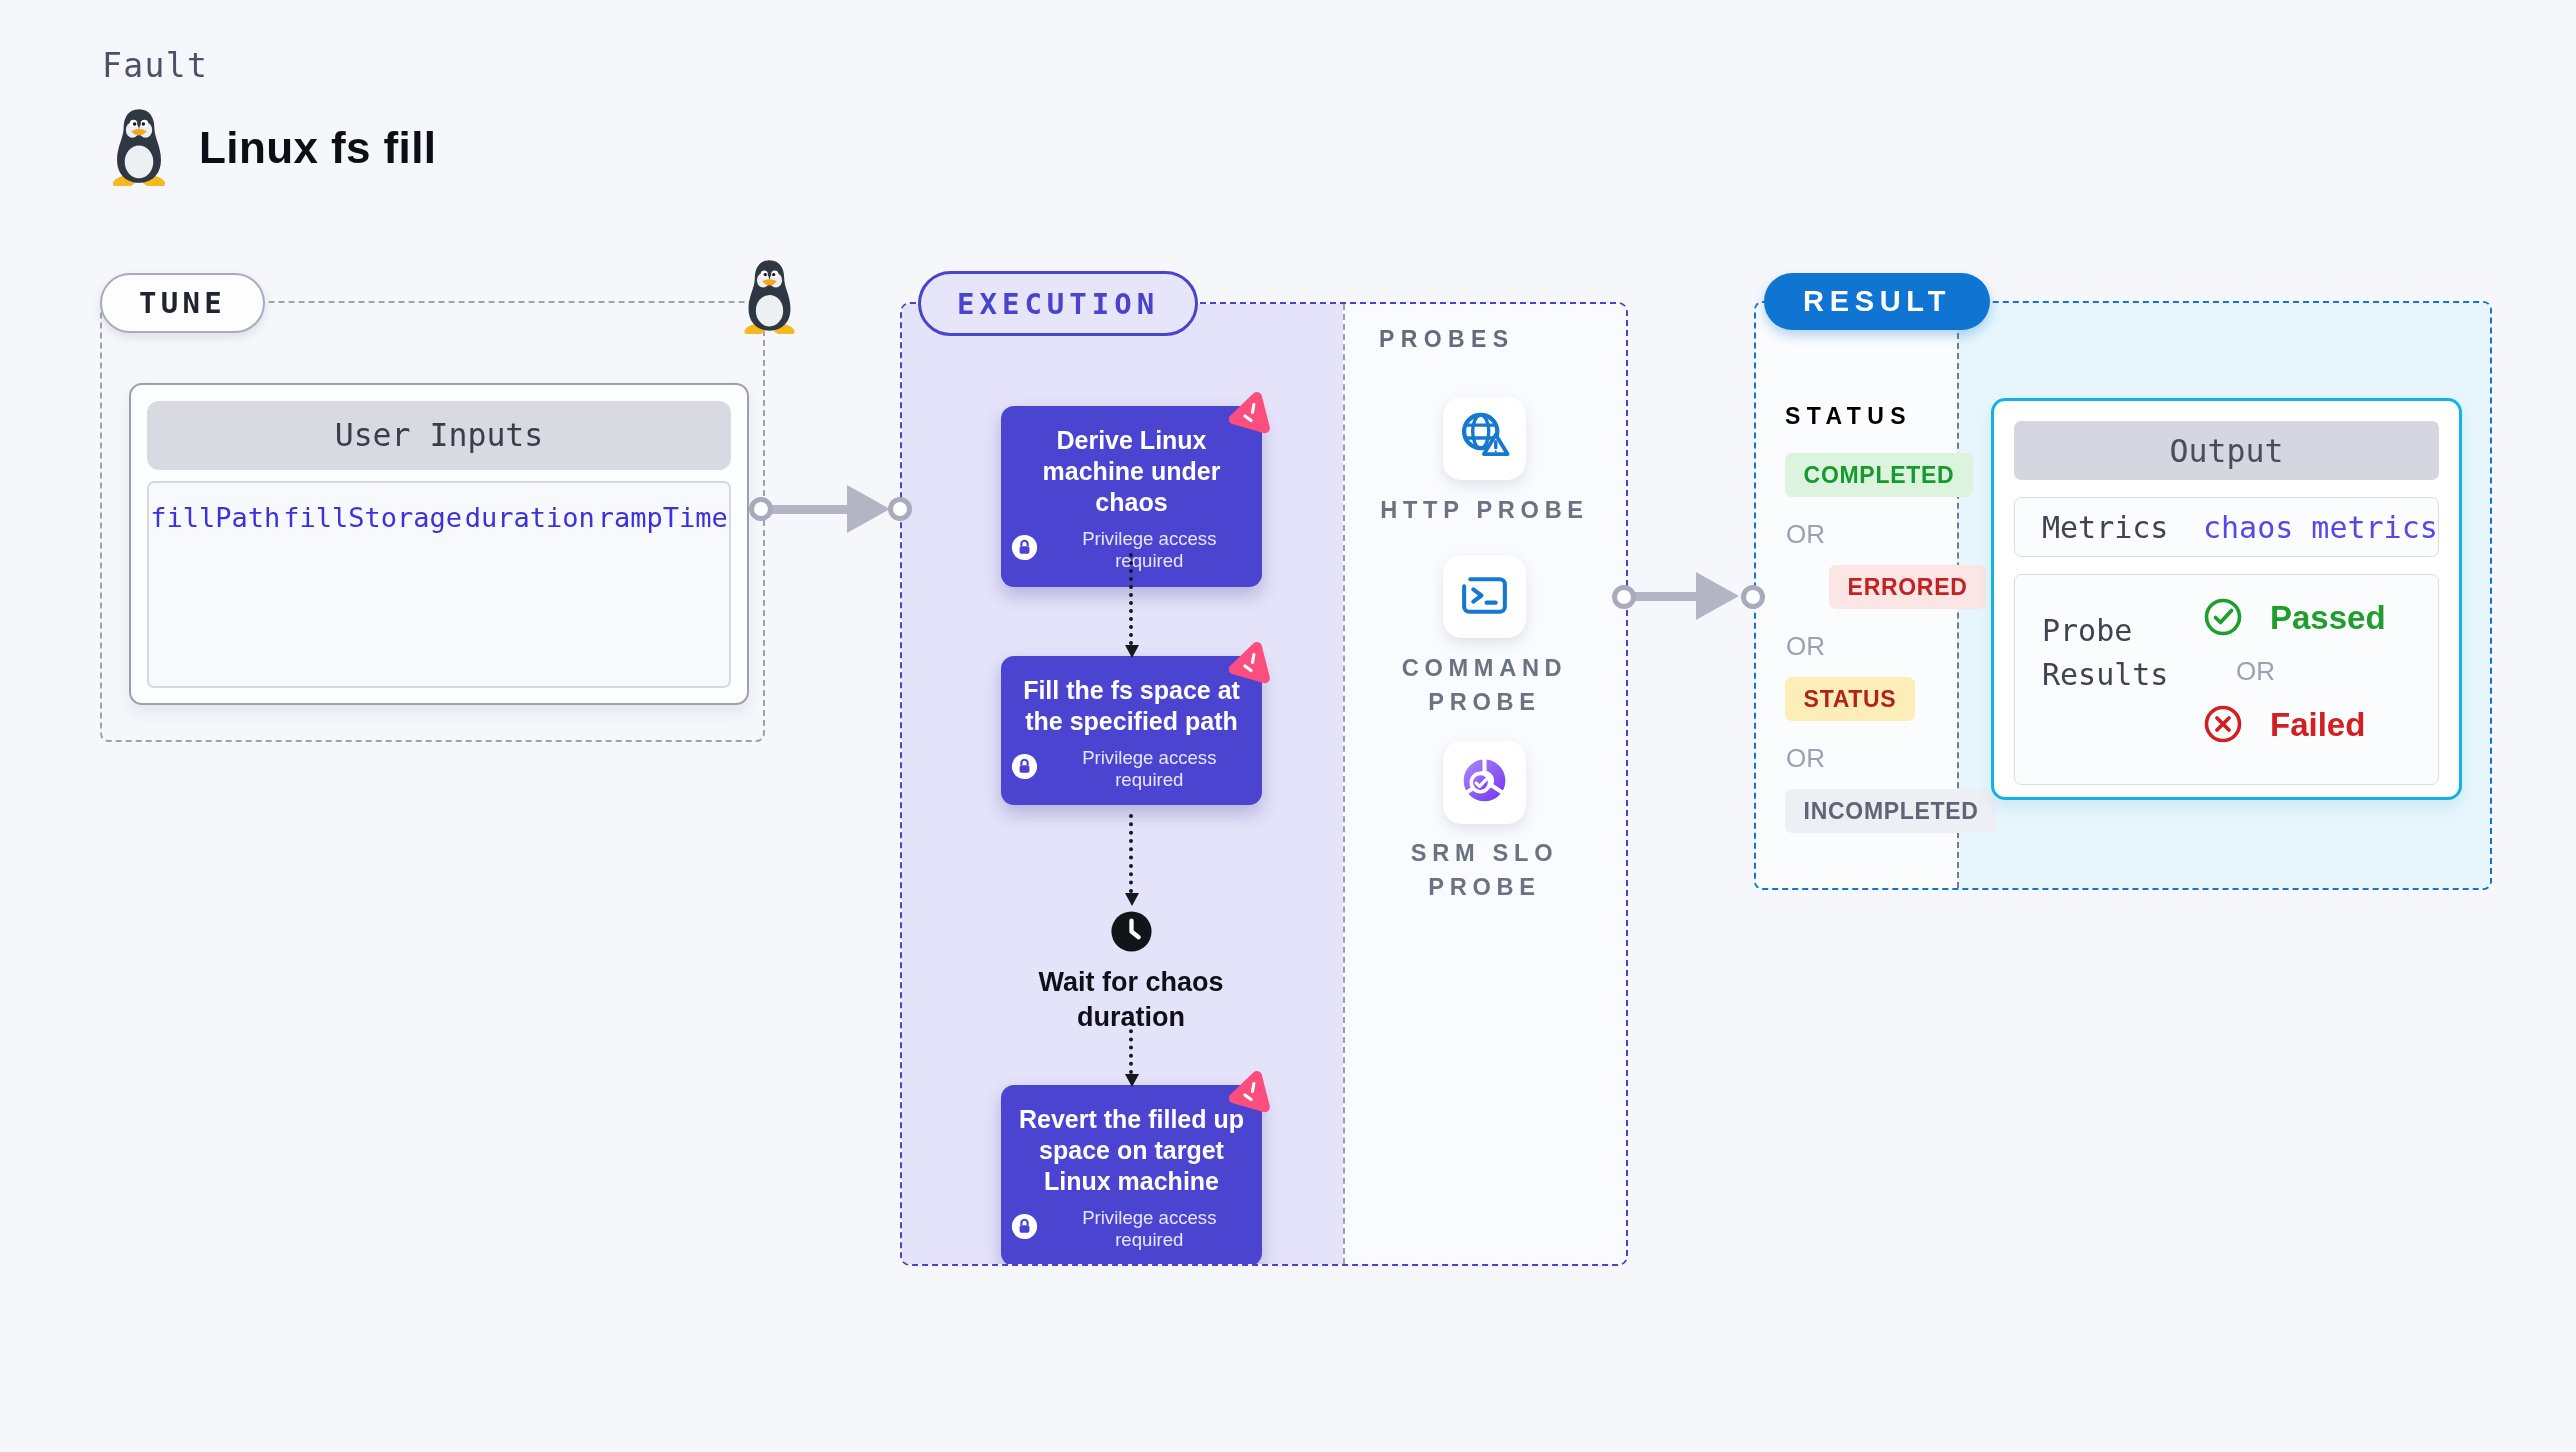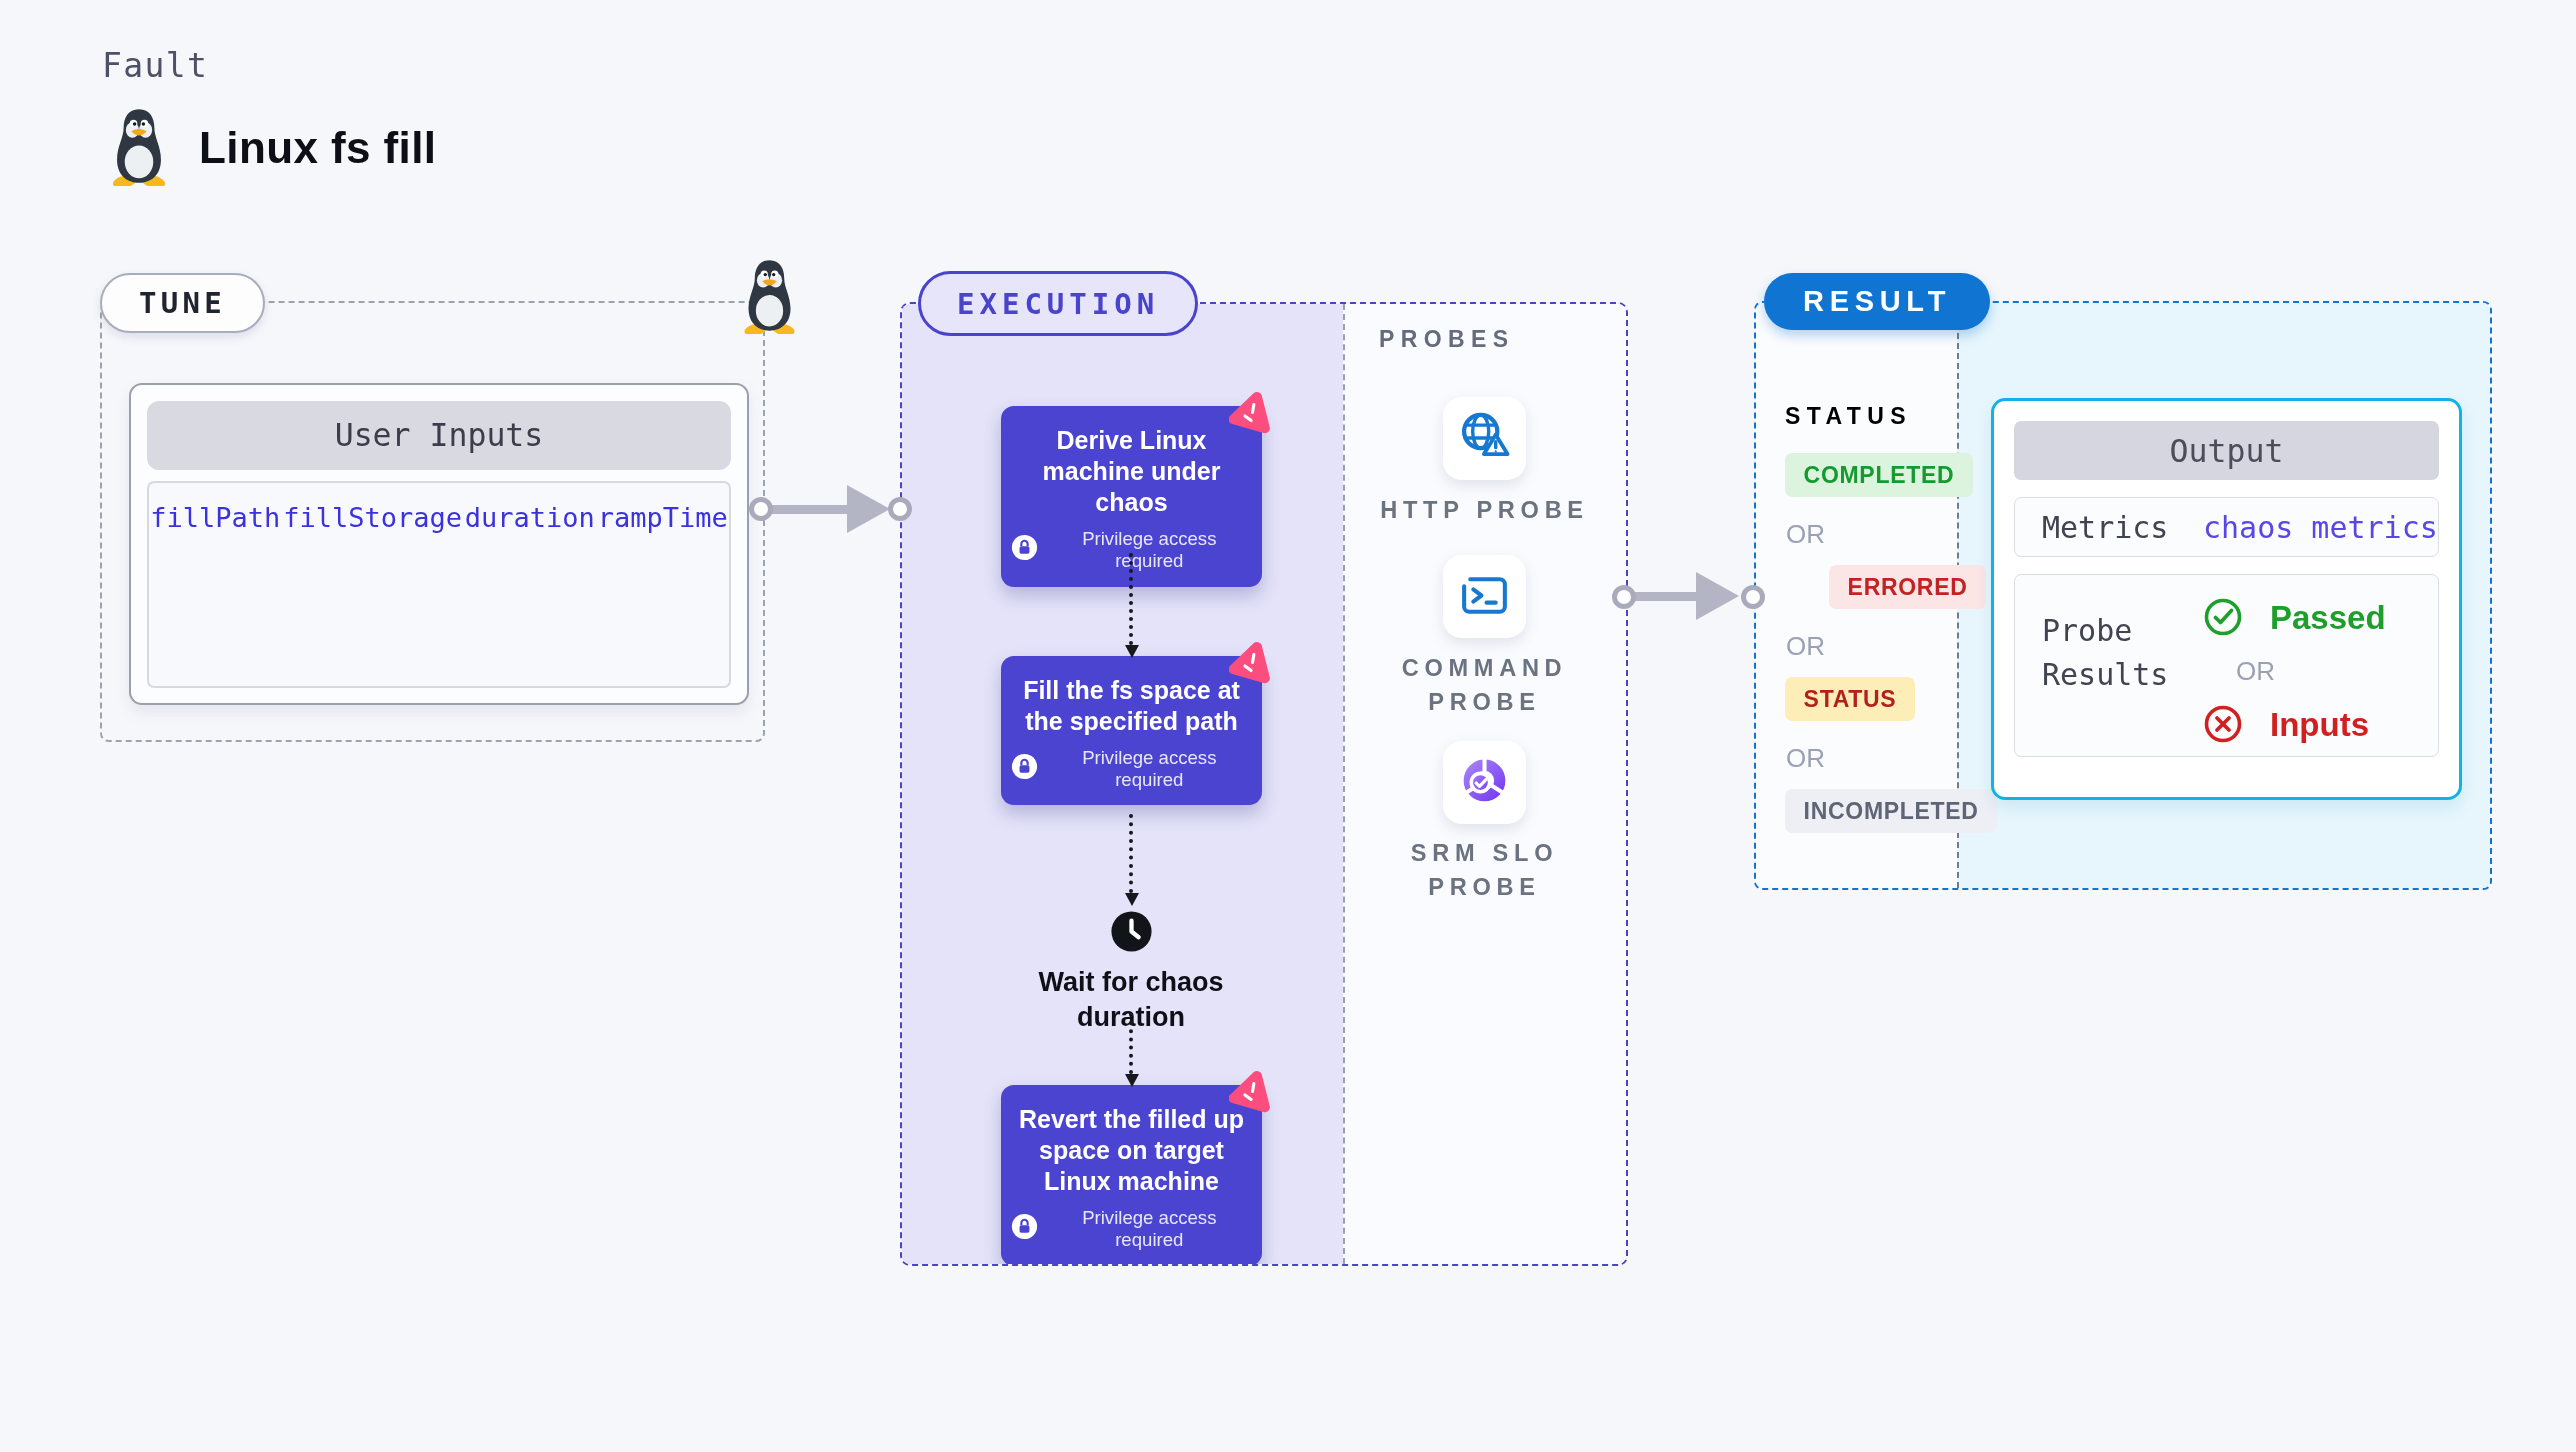--- a/index.html
+++ b/index.html
@@ -77,21 +77,21 @@
 
   
   .output-card{position:absolute;left:235px;top:95px;width:471px;height:402px;background:#ffffff;
     border:3.6px solid #12b2e9;border-radius:14.3px;box-sizing:border-box;padding:20px;box-shadow:0 7.2px 15.8px rgba(18,140,200,.12);}
   .out-head{height:59px;background:#d6d6e0;border-radius:7.2px;display:flex;align-items:center;justify-content:center;
     font-size:31.5px;color:#4a4e5a;}
   .out-row{margin-top:17px;border:1.4px solid #d9dce3;border-radius:7.2px;background:#fbfcfe;box-sizing:border-box;}
   .metrics-row{height:60px;display:flex;align-items:center;}
   .metrics-label{margin-left:27px;width:161px;font-size:30px;color:#3f4450;}
   .metrics-value{font-size:30px;color:#5847e6;}
-  .probe-row{height:183px;position:relative;}
+  .probe-row{height:211px;position:relative;}
   .pr-label{position:absolute;left:27px;top:34px;font-size:30px;color:#3f4450;line-height:1.45;}
   .pr-col{position:absolute;left:188px;top:21.5px;}
   .pf-item{display:flex;align-items:center;gap:27px;}
   .pf-pass{font-size:33px;font-weight:700;color:#1f9e2c;}
   .pf-fail{font-size:33px;font-weight:700;color:#d21f1f;}
   .pf-or{margin:17px 0 17px 33px;font-size:26px;color:#9aa1b5;}
 </style>
 </head>
 <body>
 
@@ -331,21 +331,21 @@
             <span class="pf-pass">Passed</span>
           </div>
           <div class="pf-or">OR</div>
           <div class="pf-item">
             <span>
               <svg width="40" height="40" viewBox="0 0 40 40">
                   <circle cx="20" cy="20" r="16.5" fill="none" stroke="#d21f1f" stroke-width="3.6"></circle>
               <path d="M14 14 l12 12 M26 14 l-12 12" stroke="#d21f1f" stroke-width="3.8" stroke-linecap="round"></path>
                 </svg>
             </span>
-            <span class="pf-fail">Inputs</span>
+            <span class="pf-fail">Failed</span>
           </div>
         </div>
       </div>
     </div>
   </div>
   <div class="pill pill-result">RESULT</div>
 
 </div>
 
 

